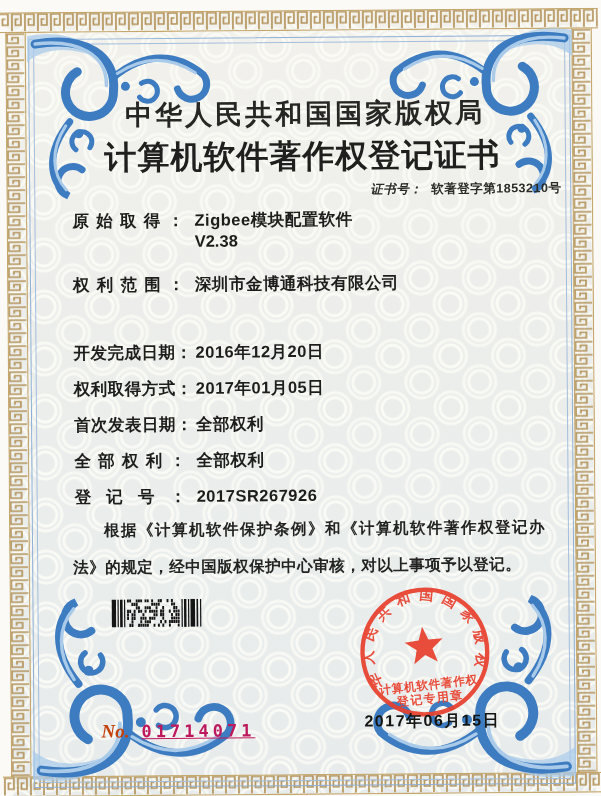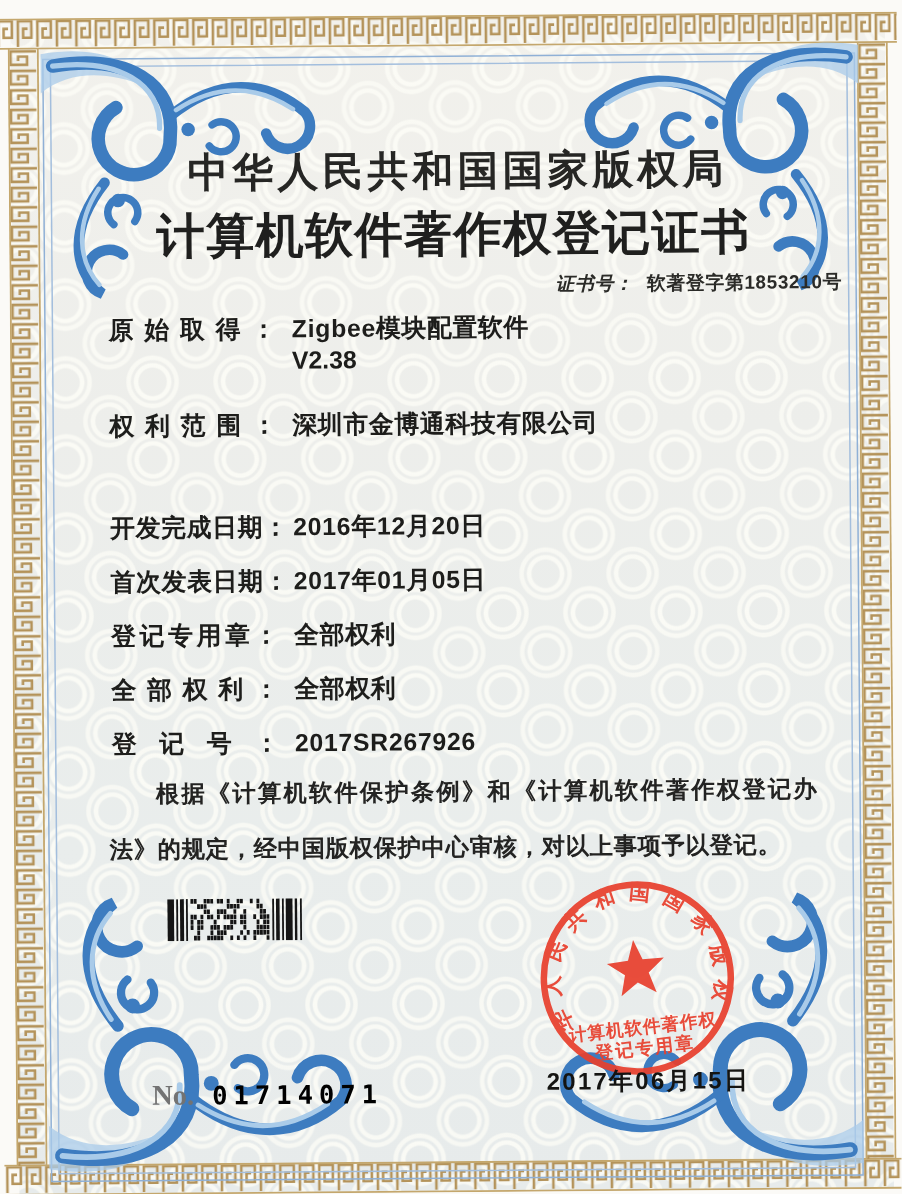--- a/index.html
+++ b/index.html
@@ -87,25 +87,25 @@
   .seal-date{
     position:absolute;left:362px;top:712px;
     font-size:16px;font-weight:bold;letter-spacing:1.5px;color:#141412;
     white-space:nowrap;
   }
   .serial{
     position:absolute;left:99px;top:719px;white-space:nowrap;
   }
   .serial .no-label{
     font-family:"Liberation Serif","DejaVu Serif",serif;
-    font-weight:bold;font-size:19px;color:#737373;margin-right:12px;
+    font-weight:bold;font-size:19px;color:#c2410c;margin-right:12px;font-style:italic;
   }
   .serial .no-value{
     font-family:"DejaVu Sans Mono","Liberation Mono",monospace;
-    font-size:17px;font-weight:bold;letter-spacing:4px;color:#000000;
+    font-size:17px;font-weight:bold;letter-spacing:4px;color:#be185d;text-decoration:underline;
   }
   svg{display:block;}
 </style>
 </head>
 <body>
 
 <svg width="0" height="0" style="position:absolute" aria-hidden="true">
   <defs>
     <pattern id="mh" width="13" height="21" patternUnits="userSpaceOnUse">
       <path d="M2,19 L2,2 L11,2 L11,13 L5.5,13 L5.5,7 L8.5,7" fill="none" stroke="#b4935a" stroke-width="1.7"></path>
@@ -183,24 +183,24 @@
       <span class="flabel">原始取得：</span><span class="fvalue">Zigbee模块配置软件</span>
     </div>
     <div class="fvalue2">V2.38</div>
     <div class="frow mt-owner">
       <span class="flabel">权利范围：</span><span class="fvalue">深圳市金博通科技有限公司</span>
     </div>
     <div class="frow mt-big">
       <span class="flabel">开发完成日期：</span><span class="fvalue">2016年12月20日</span>
     </div>
     <div class="frow mt-std">
-      <span class="flabel">首次发表日期：</span><span class="fvalue">2017年01月05日</span>
+      <span class="flabel">权利取得方式：</span><span class="fvalue">2017年01月05日</span>
     </div>
     <div class="frow mt-std">
-      <span class="flabel">登记专用章：</span><span class="fvalue">全部权利</span>
+      <span class="flabel">首次发表日期：</span><span class="fvalue">全部权利</span>
     </div>
     <div class="frow mt-std">
       <span class="flabel">全部权利：</span><span class="fvalue">全部权利</span>
     </div>
     <div class="frow mt-std">
       <span class="flabel">登记号：</span><span class="fvalue">2017SR267926</span>
     </div>
   </div>
 
   <div class="statement">根据《计算机软件保护条例》和《计算机软件著作权登记办法》的规定，经中国版权保护中心审核，对以上事项予以登记。</div>

